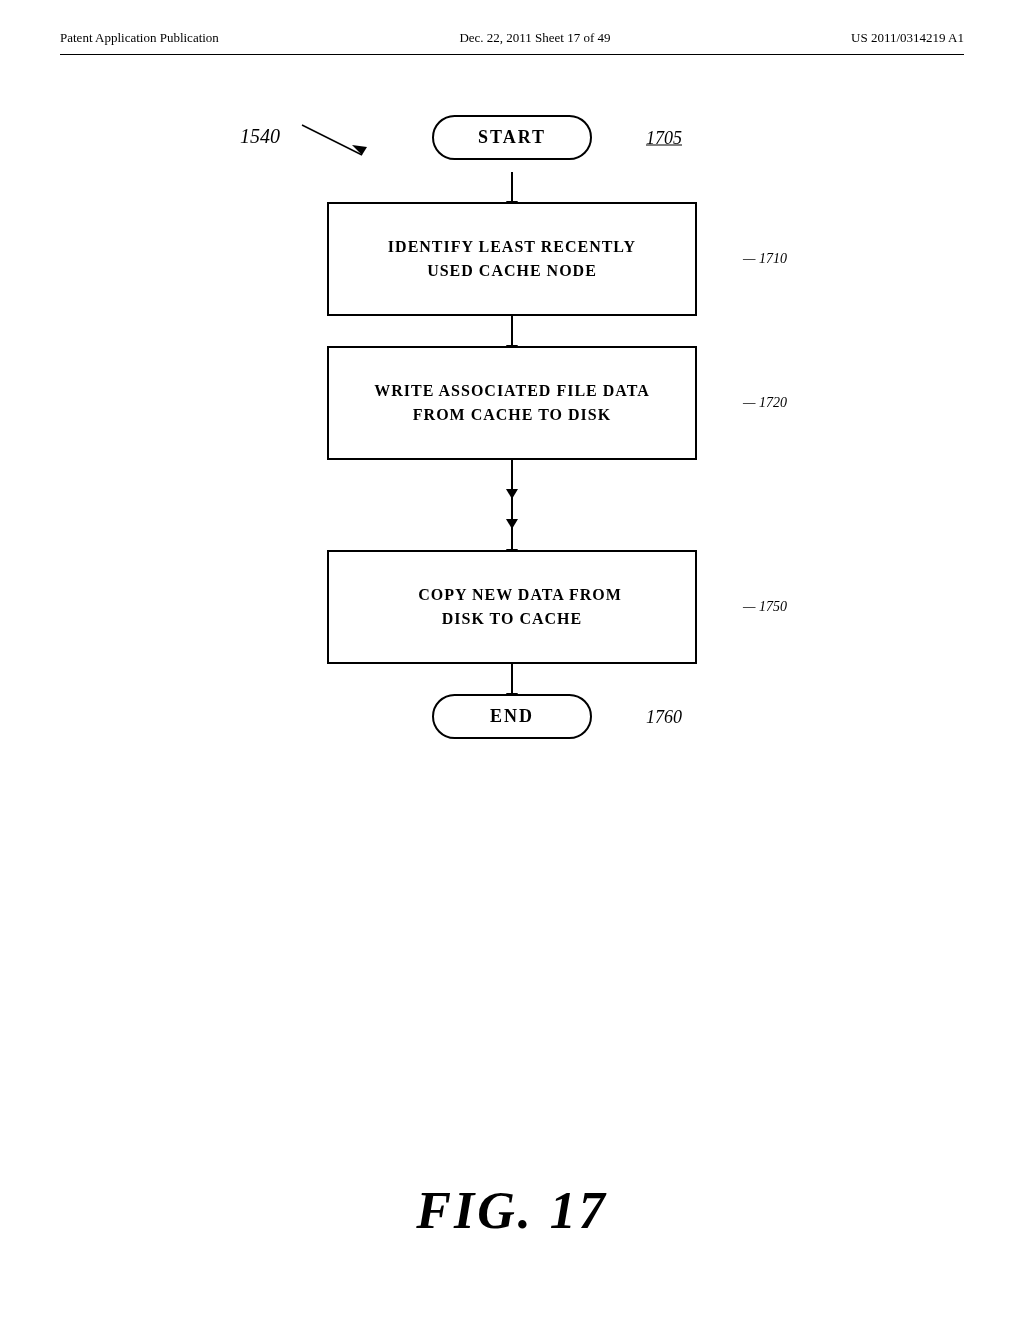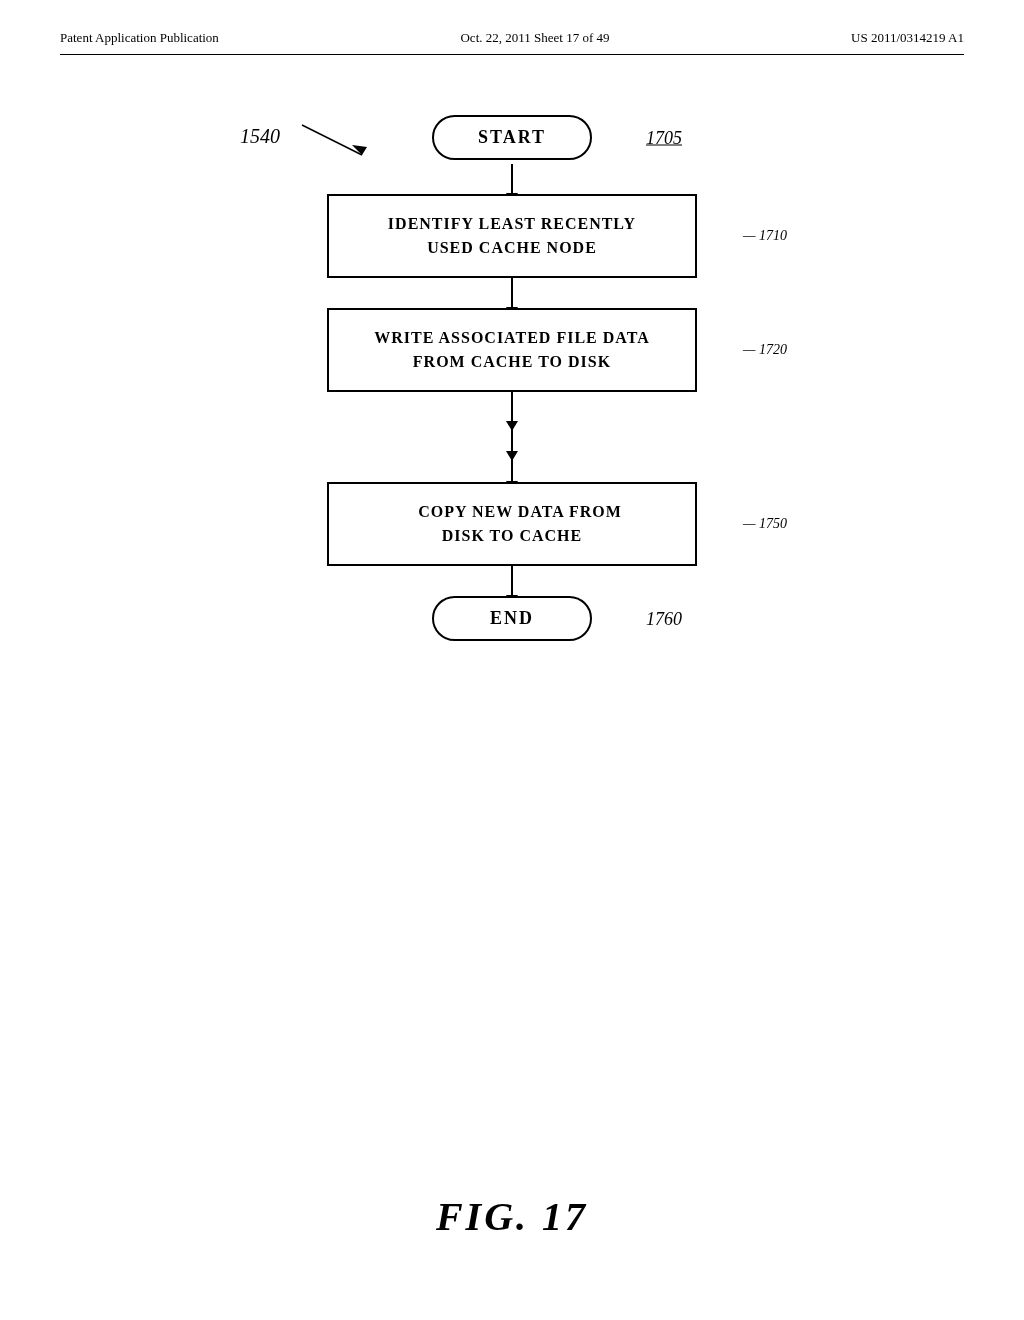--- a/index.html
+++ b/index.html
@@ -45,21 +45,21 @@
       letter-spacing: 2px;
       background: #fff;
       text-align: center;
       min-width: 160px;
       position: relative;
     }
 
     
     .process-box {
       border: 2px solid #000;
-      padding: 16px 20px;
+      padding: 31px 20px;
       font-size: 16px;
       font-weight: bold;
       letter-spacing: 1px;
       background: #fff;
       text-align: center;
       width: 370px;
       position: relative;
       line-height: 1.5;
     }
 
@@ -82,21 +82,21 @@
     .ref-label::before {
       content: '— ';
     }
 
     
     .start-area {
       position: relative;
       display: flex;
       align-items: flex-end;
       justify-content: center;
-      margin-bottom: 4px;
+      margin-bottom: 12px;
     }
 
     .start-ref {
       position: absolute;
       right: -90px;
       top: 50%;
       transform: translateY(-50%);
       font-style: italic;
       font-size: 18px;
     }
@@ -107,21 +107,21 @@
       margin: 0 auto;
     }
   </style>
 </head>
 <body>
 
 <div class="page">
 
   <div class="header">
     <span class="header-left">Patent Application Publication</span>
-    <span class="header-center">Oct. 22, 2011   Sheet 17 of 49</span>
+    <span class="header-center">Dec. 22, 2011   Sheet 17 of 49</span>
     <span class="header-right">US 2011/0314219 A1</span>
   </div>
 
   <div class="diagram-outer">
 
     <div style="position:absolute; left: 28px; top: 30px; font-style:italic; font-size:20px;">1540</div>
 
     <svg style="position:absolute; left:60px; top:20px;" width="120" height="60">
       <line x1="30" y1="10" x2="90" y2="40" stroke="#000" stroke-width="1.5"></line>
       <polygon points="90,40 80,30 95,32" fill="#000"></polygon>
@@ -189,15 +189,15 @@
       <div class="start-area">
         <div class="oval">
           <span>END</span>
         </div>
         <span class="start-ref" style="font-style:italic; font-size:18px;">1760</span>
       </div>
 
     </div>
   </div>
 
-  <div style="position:absolute; bottom:80px; left:50%; transform:translateX(-50%); font-style:italic; font-size:40px; font-weight:bold; letter-spacing:3px; white-space:nowrap;">FIG. 17</div>
+  <div style="position:absolute; bottom:80px; left:50%; transform:translateX(-50%); font-style:italic; font-size:52px; font-weight:bold; letter-spacing:3px; white-space:nowrap;">FIG. 17</div>
 
 </div>
 
 </body></html>

